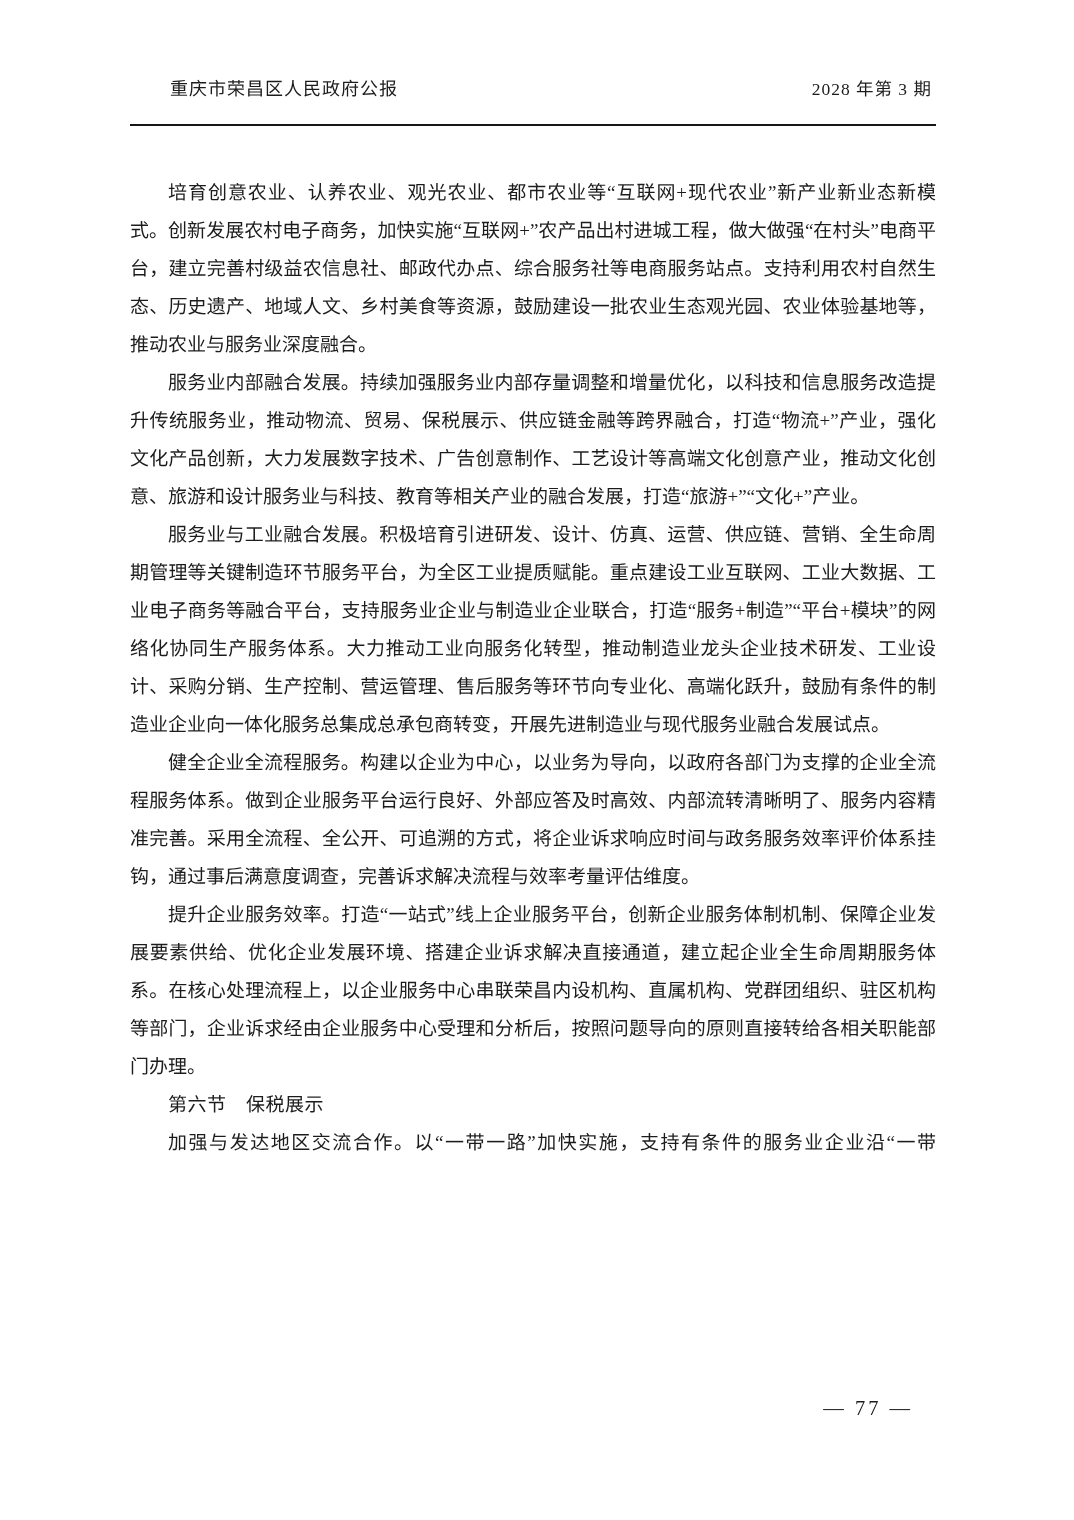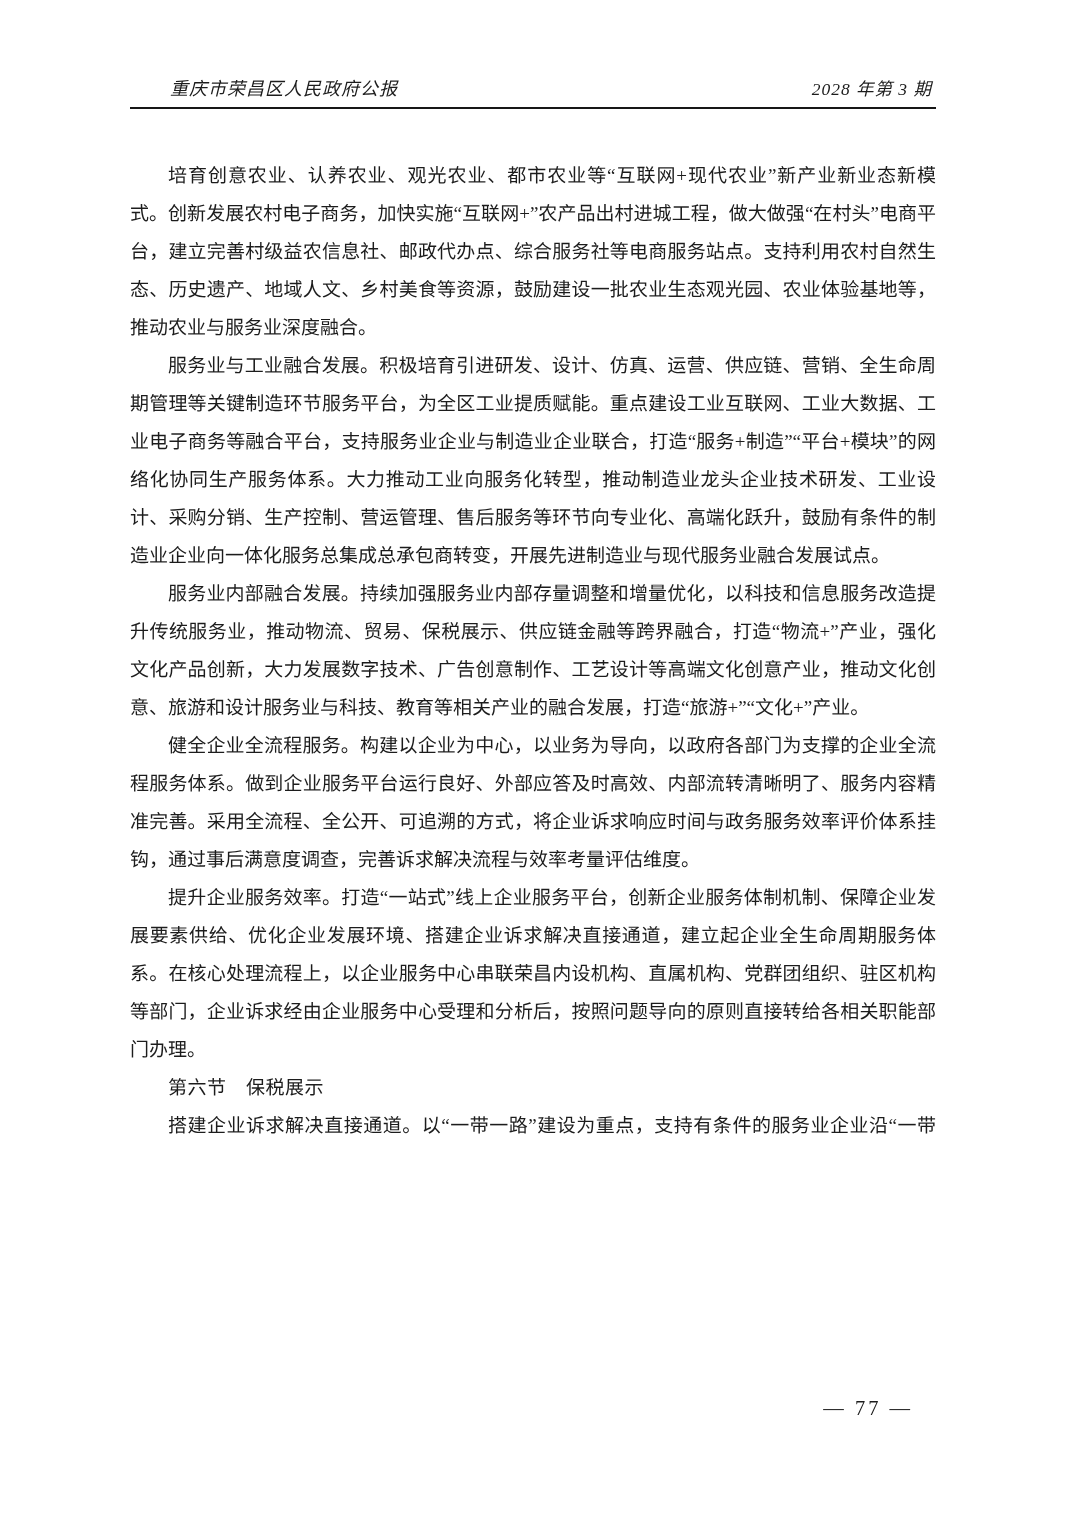--- a/index.html
+++ b/index.html
@@ -23,22 +23,21 @@
     position: absolute;
     left: 130px;
     top: 74px;
     width: 806px;
   }
   .doc-header {
     display: flex;
     justify-content: space-between;
     align-items: flex-end;
     border-bottom: 2.5px solid #161616;
-    padding-bottom: 7px;
-    font-style: italic;
+    padding-bottom: 24px;
   }
   .doc-header .gazette-title {
     font-size: 18px;
     letter-spacing: 1px;
     padding-left: 40px;
     white-space: nowrap;
   }
   .doc-header .issue-label {
     font-size: 17.5px;
     letter-spacing: 1px;
@@ -79,24 +78,24 @@
 <div class="page">
   <div class="content-area">
 
     <div class="doc-header">
       <span class="gazette-title">重庆市荣昌区人民政府公报</span>
       <span class="issue-label">2028 年第 3 期</span>
     </div>
 
     <div class="doc-body">
       <p>培育创意农业、认养农业、观光农业、都市农业等“互联网+现代农业”新产业新业态新模式。创新发展农村电子商务，加快实施“互联网+”农产品出村进城工程，做大做强“在村头”电商平台，建立完善村级益农信息社、邮政代办点、综合服务社等电商服务站点。支持利用农村自然生态、历史遗产、地域人文、乡村美食等资源，鼓励建设一批农业生态观光园、农业体验基地等，推动农业与服务业深度融合。</p>
+      <p>服务业内部融合发展。持续加强服务业内部存量调整和增量优化，以科技和信息服务改造提升传统服务业，推动物流、贸易、保税展示、供应链金融等跨界融合，打造“物流+”产业，强化文化产品创新，大力发展数字技术、广告创意制作、工艺设计等高端文化创意产业，推动文化创意、旅游和设计服务业与科技、教育等相关产业的融合发展，打造“旅游+”“文化+”产业。</p>
       <p>服务业与工业融合发展。积极培育引进研发、设计、仿真、运营、供应链、营销、全生命周期管理等关键制造环节服务平台，为全区工业提质赋能。重点建设工业互联网、工业大数据、工业电子商务等融合平台，支持服务业企业与制造业企业联合，打造“服务+制造”“平台+模块”的网络化协同生产服务体系。大力推动工业向服务化转型，推动制造业龙头企业技术研发、工业设计、采购分销、生产控制、营运管理、售后服务等环节向专业化、高端化跃升，鼓励有条件的制造业企业向一体化服务总集成总承包商转变，开展先进制造业与现代服务业融合发展试点。</p>
-      <p>服务业内部融合发展。持续加强服务业内部存量调整和增量优化，以科技和信息服务改造提升传统服务业，推动物流、贸易、保税展示、供应链金融等跨界融合，打造“物流+”产业，强化文化产品创新，大力发展数字技术、广告创意制作、工艺设计等高端文化创意产业，推动文化创意、旅游和设计服务业与科技、教育等相关产业的融合发展，打造“旅游+”“文化+”产业。</p>
       <p>健全企业全流程服务。构建以企业为中心，以业务为导向，以政府各部门为支撑的企业全流程服务体系。做到企业服务平台运行良好、外部应答及时高效、内部流转清晰明了、服务内容精准完善。采用全流程、全公开、可追溯的方式，将企业诉求响应时间与政务服务效率评价体系挂钩，通过事后满意度调查，完善诉求解决流程与效率考量评估维度。</p>
       <p>提升企业服务效率。打造“一站式”线上企业服务平台，创新企业服务体制机制、保障企业发展要素供给、优化企业发展环境、搭建企业诉求解决直接通道，建立起企业全生命周期服务体系。在核心处理流程上，以企业服务中心串联荣昌内设机构、直属机构、党群团组织、驻区机构等部门，企业诉求经由企业服务中心受理和分析后，按照问题导向的原则直接转给各相关职能部门办理。</p>
       <p class="section-heading">第六节　保税展示</p>
-      <p class="continues">搭建企业诉求解决直接通道。以“一带一路”建设为重点，支持有条件的服务业企业沿“一带</p>
+      <p class="continues">加强与发达地区交流合作。以“一带一路”加快实施，支持有条件的服务业企业沿“一带</p>
     </div>
 
   </div>
 
   <div class="page-number">— 77 —</div>
 </div>
 
 </body></html>

